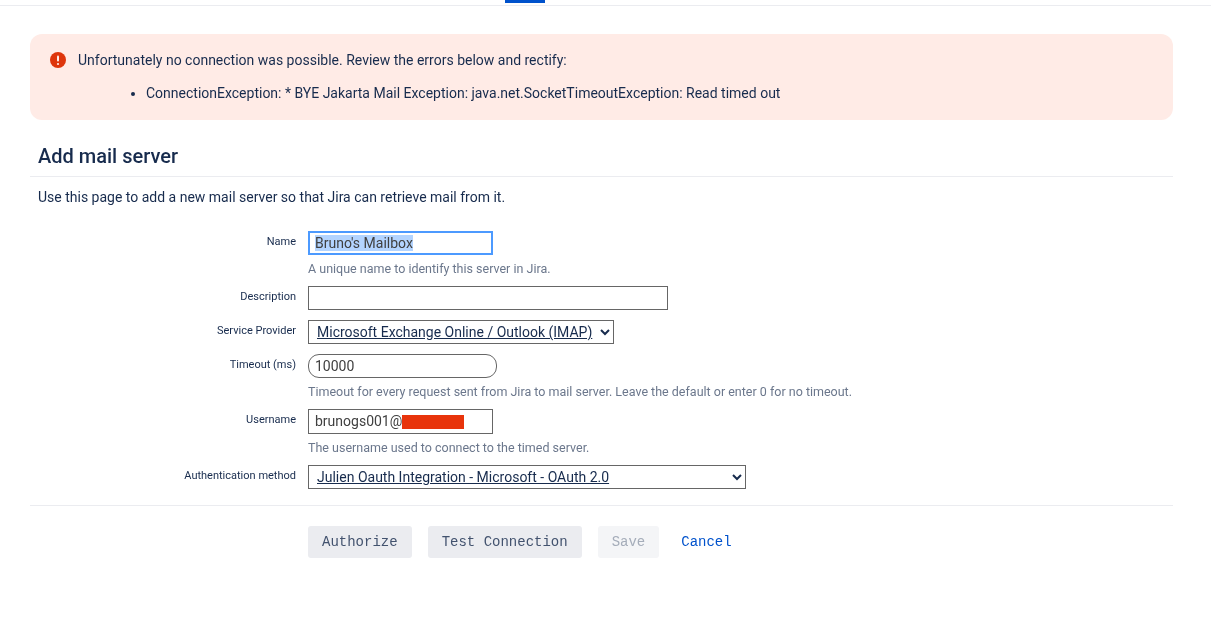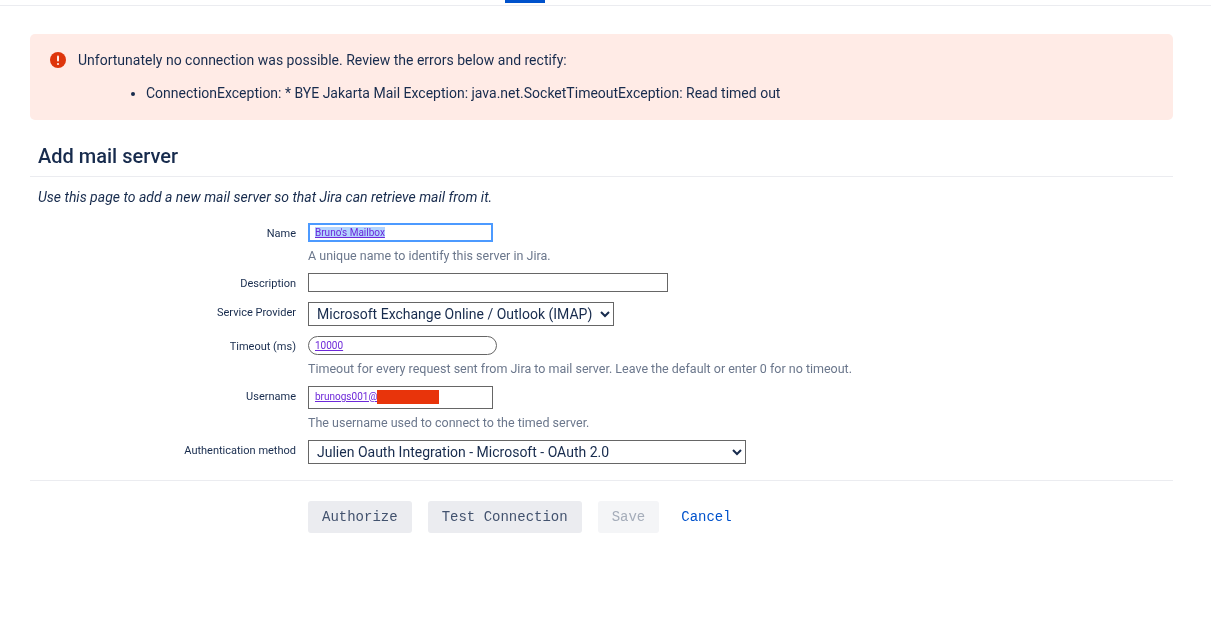--- a/index.html
+++ b/index.html
@@ -25,21 +25,21 @@
     .top-border {
       height: 1px;
       background: #ebecf0;
       margin-bottom: 28px;
     }
     .container {
       padding: 0 30px 40px 30px;
     }
     .error-panel {
       background: #FFEBE6;
-      border-radius: 5px;
+      border-radius: 12px;
       padding: 16px 20px;
       margin: 0 8px 24px 0;
       display: flex;
       align-items: flex-start;
       gap: 12px;
     }
     .error-icon {
       flex-shrink: 0;
       width: 16px;
       height: 16px;
@@ -67,22 +67,21 @@
       padding-bottom: 8px;
       margin: 0 8px 0 8px;
     }
     .title-border {
       border-bottom: 1px solid #ebecf0;
       margin: 0 8px 12px 0;
     }
     .page-description {
       font-size: 14px;
       color: #172B4D;
-      margin: 0 8px 18px 8px;
-      font-style: italic;
+      margin: 0 8px 26px 8px;
     }
     .form-section {
       padding: 0 8px;
     }
     .form-row {
       display: flex;
       align-items: flex-start;
       margin-bottom: 10px;
     }
     .form-label {
@@ -93,25 +92,24 @@
       font-size: 11px;
       color: #172B4D;
       flex-shrink: 0;
     }
     .form-control-wrap {
       flex: 1;
     }
     .form-input {
       border: 1px solid #666;
       padding: 3px 6px;
-      font-size: 10px;
+      font-size: 14px;
       font-family: inherit;
-      color: #6d28d9;
+      color: #404040;
       background: #fff;
-      text-decoration: underline;
     }
     .form-input.focused {
       border: 2px solid #4C9AFF;
       padding: 2px 5px;
     }
     .form-input.name-input {
       width: 185px;
     }
     .form-input.desc-input {
       width: 360px;
@@ -123,20 +121,21 @@
     .form-input.username-input {
       width: 185px;
     }
     .form-select {
       border: 1px solid #666;
       padding: 2px 4px;
       font-size: 14px;
       font-family: inherit;
       color: #172B4D;
       background: #fff;
+      text-decoration: underline;
     }
     .form-select.auth-select {
       width: 438px;
     }
     .help-text {
       font-size: 12.5px;
       color: #6B778C;
       margin-top: 6px;
     }
     .name-highlight {

